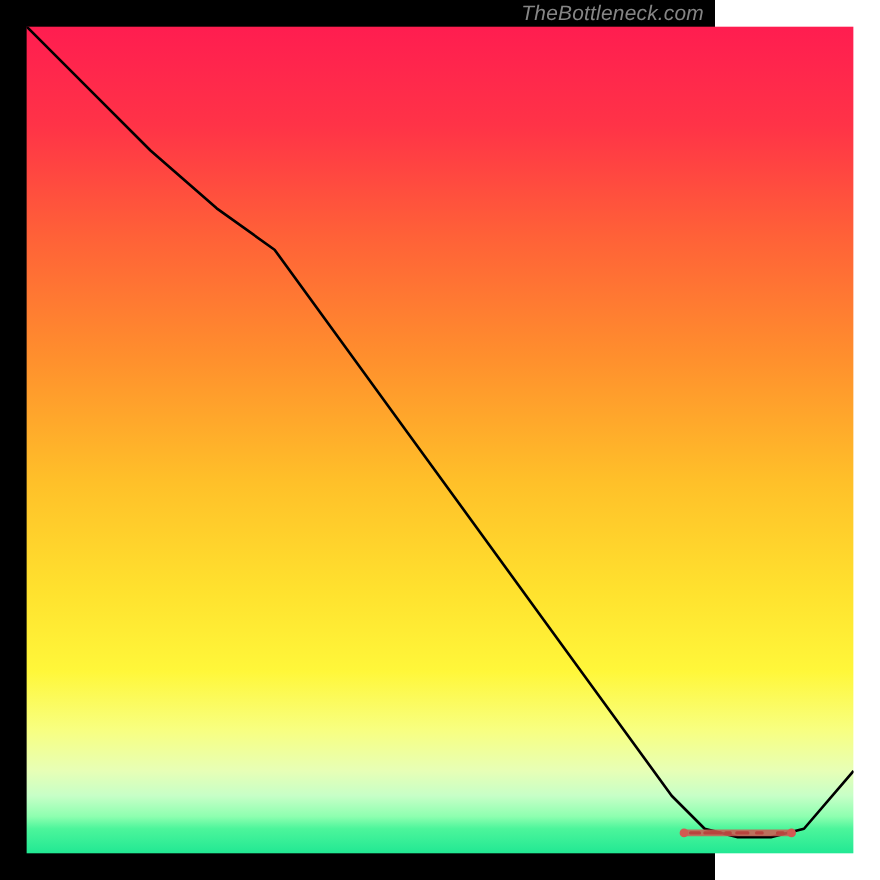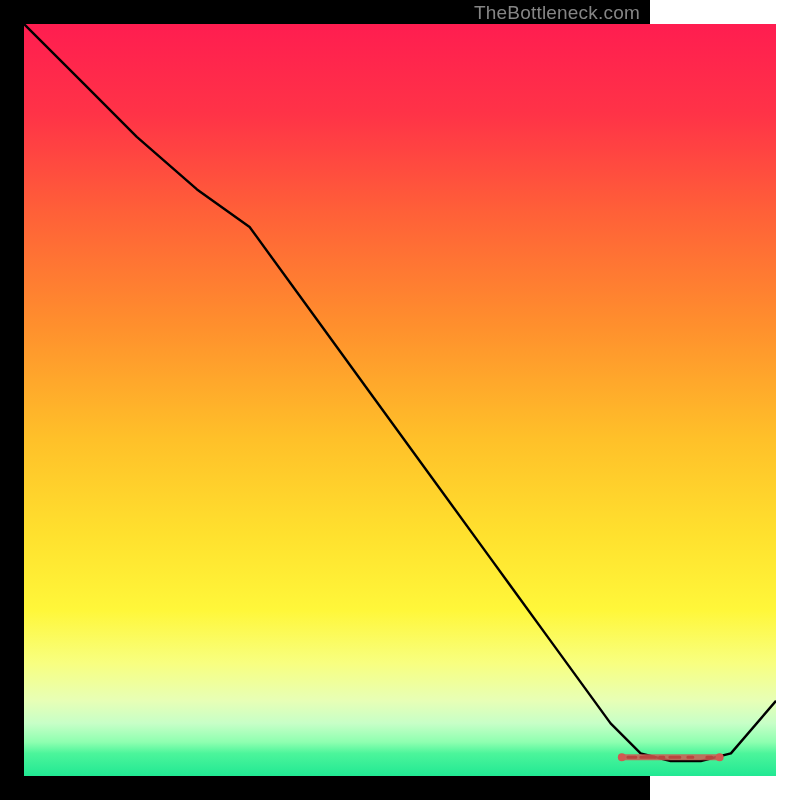--- a/index.html
+++ b/index.html
@@ -6,20 +6,21 @@
     margin: 0;
     padding: 0;
     background: #fff;
     font-family: Arial, sans-serif;
   }
   .wrap {
     width: 650px;
     height: 800px;
     position: relative;
     background: #000;
+    font-style: italic;
   }
   .watermark {
     position: absolute;
     top: 2px;
     right: 10px;
     color: #858585;
     font-size: 19px;
     font-weight: 500;
     z-index: 100;
     letter-spacing: 0.2px;

